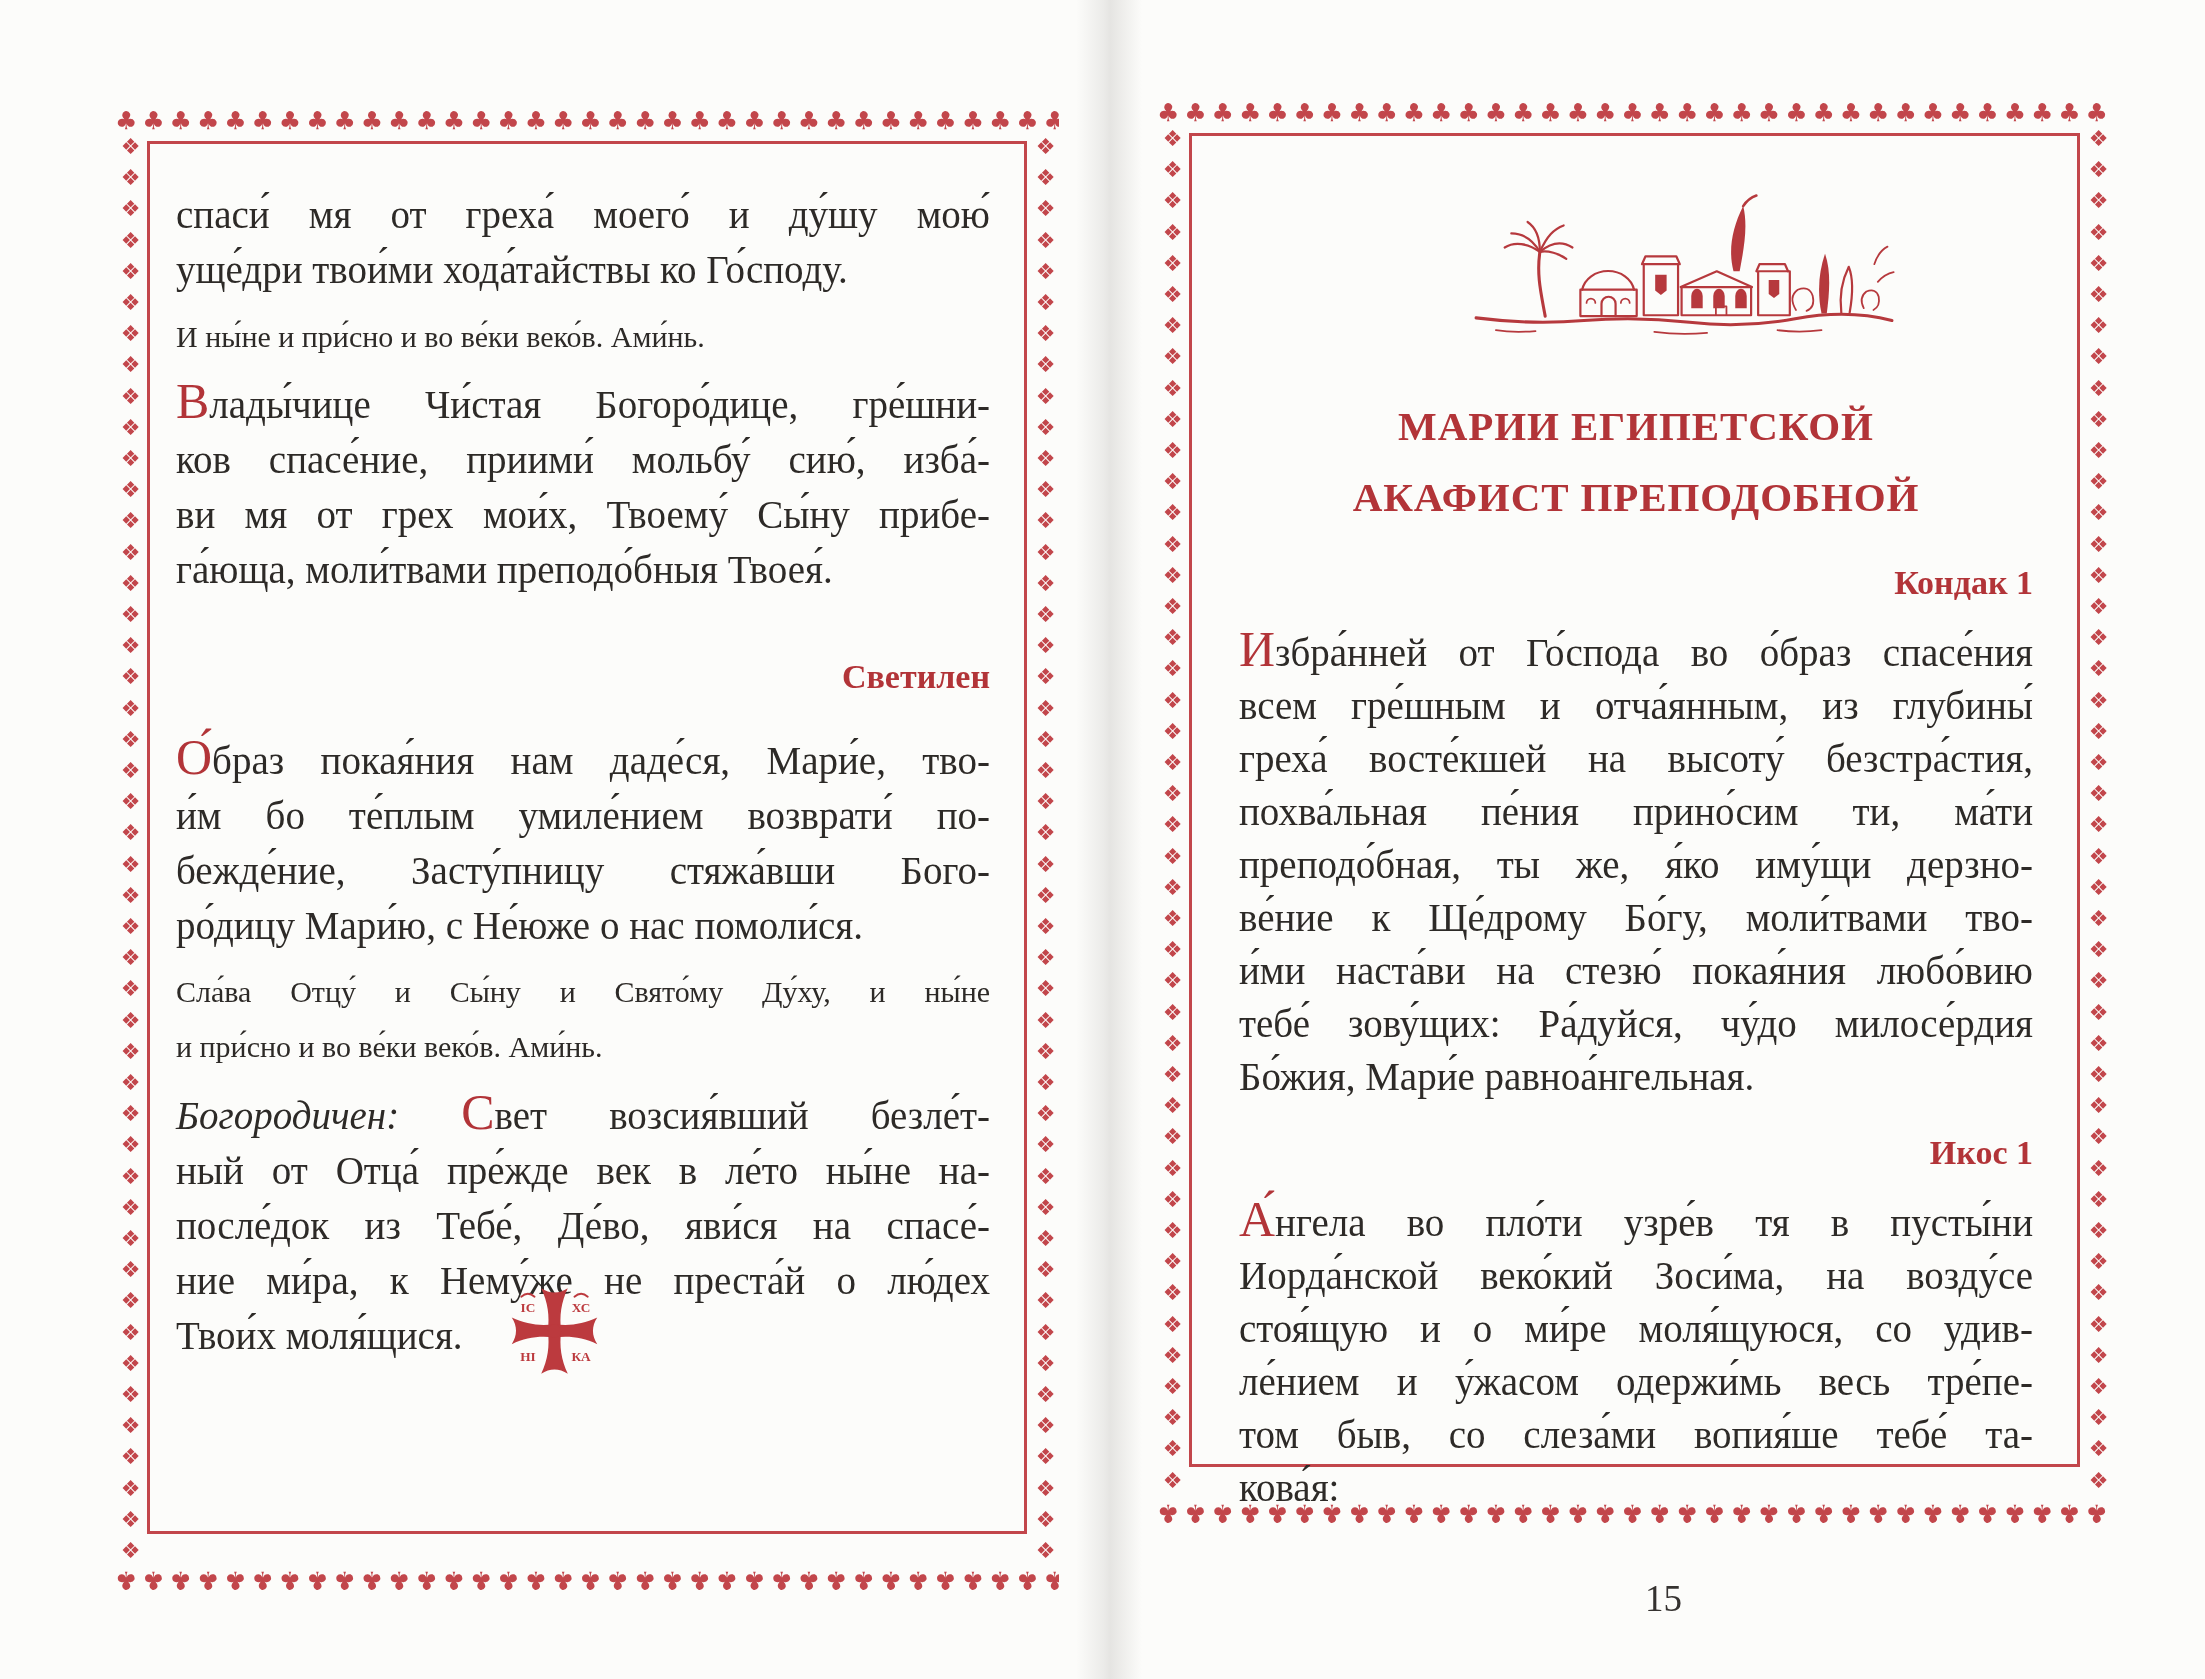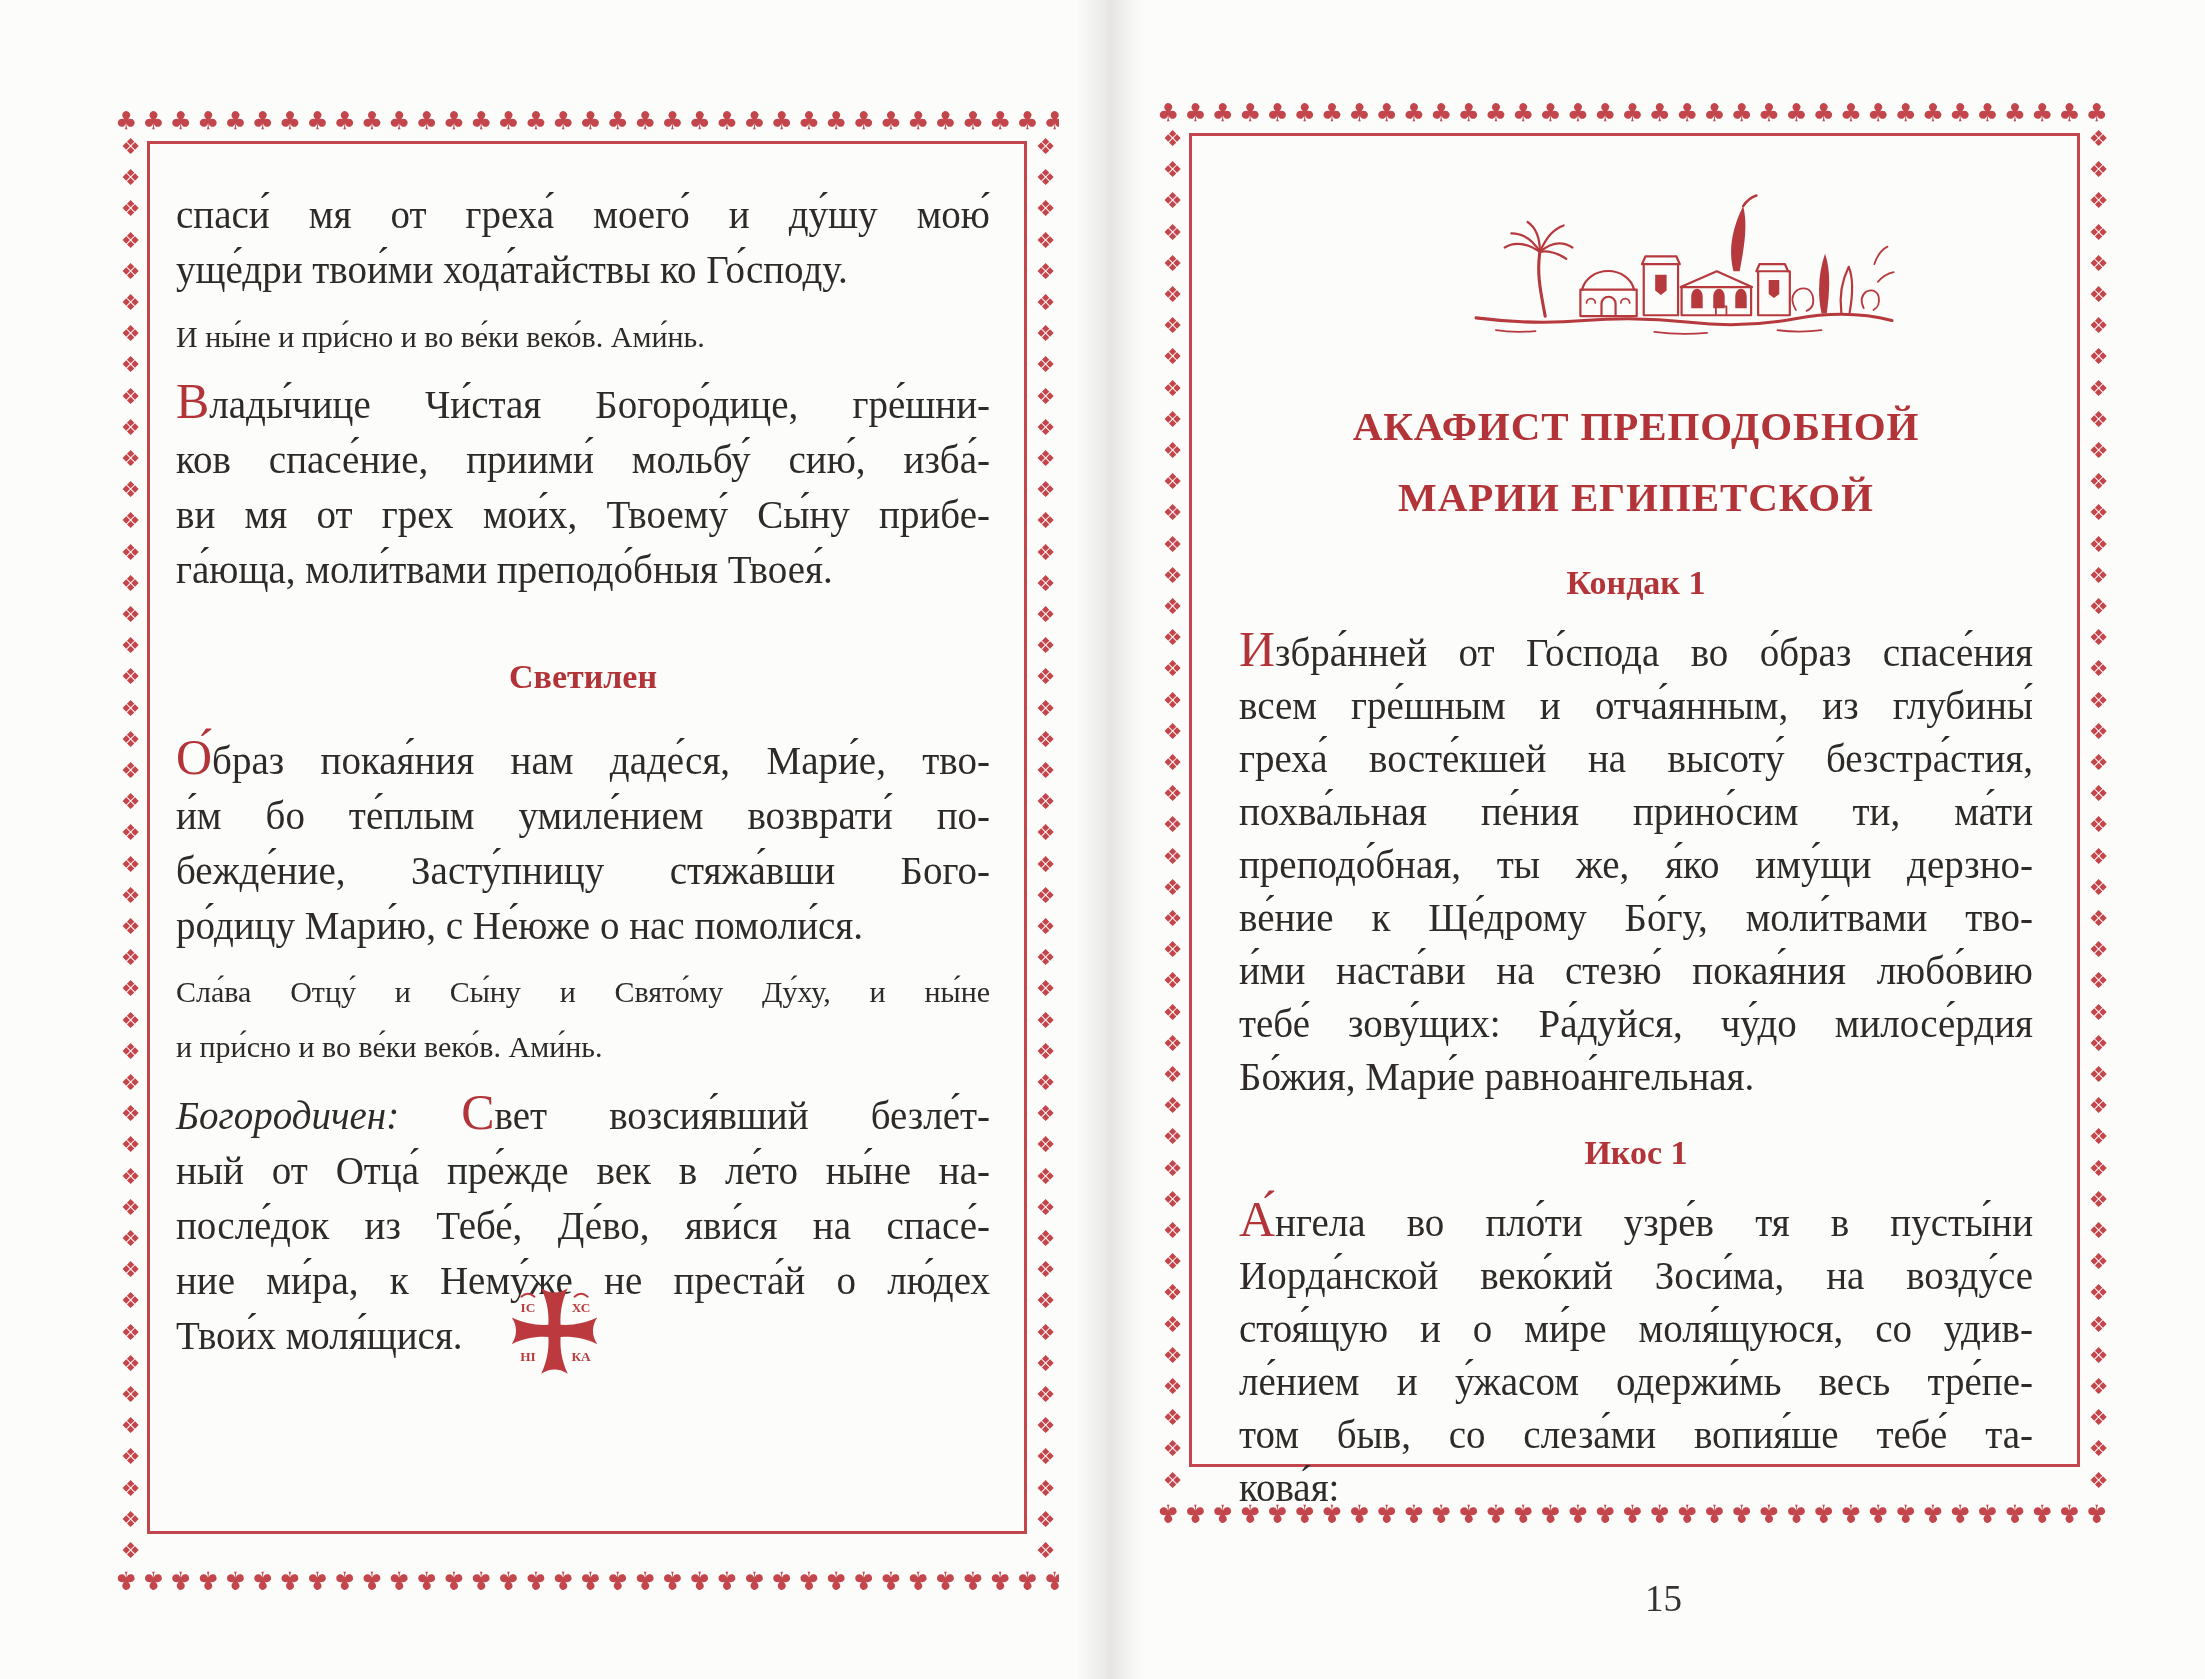--- a/index.html
+++ b/index.html
@@ -46,21 +46,21 @@
   .page.right .textcol{left:110px;top:329px;width:794px;}
   .line{
     font-size:39px;line-height:53px;text-align:justify;text-align-last:justify;
   }
   .page.left .line{line-height:55px;}
   .line.last{text-align-last:left;}
   .para{margin-top:13.2px;}
   .note{margin-top:11.5px;}
   .note .line{font-weight:400;font-size:30px;line-height:44px;}
   .heading{
-    color:var(--red);font-weight:700;font-size:34px;line-height:46px;text-align:center;
+    color:var(--red);font-weight:700;font-size:34px;line-height:46px;text-align:right;
   }
   .page.left  .heading{margin-top:57px;margin-bottom:33px;}
   .page.right .heading{margin-top:27px;margin-bottom:0;}
   .page.right .heading + .para{margin-top:20px;}
   .title{margin-top:0;}
   .title-line{
     color:var(--red);font-weight:700;font-size:41px;line-height:71px;text-align:center;letter-spacing:0.9px;
   }
   .initial{color:var(--red);font-size:1.28em;line-height:0;}
   .lead{font-style:italic;}
@@ -191,22 +191,22 @@
 
       <path d="M800,292 C790,244 794,196 808,156 C822,196 818,246 812,292 Z" fill="#b6393d" stroke="none"></path>
       <path d="M845,290 C840,250 848,214 862,186 C874,216 870,256 864,290" stroke-width="5"></path>
       <path d="M742,284 q-18,-30 4,-46 q26,-10 34,14 q6,26 -14,34" stroke-width="4"></path>
       <path d="M896,280 q-12,-24 6,-38 q22,-8 28,12 q4,22 -12,30" stroke-width="4"></path>
       <path d="M920,180 q10,-30 30,-40 M928,220 q16,-18 36,-22" stroke-width="4"></path>
     </svg>
 
     <div class="textcol">
         <div class="title">
+          <div class="title-line">МАРИИ ЕГИПЕТСКОЙ</div>
           <div class="title-line">АКАФИСТ ПРЕПОДОБНОЙ</div>
-          <div class="title-line">МАРИИ ЕГИПЕТСКОЙ</div>
         </div>
         <div class="heading">Кондак 1</div>
         <div class="para">
           <div class="line"><span class="initial">И</span>збра́нней от Го́спода во о́браз спасе́ния</div>
           <div class="line">всем гре́шным и отча́янным, из глубины́</div>
           <div class="line">греха́ восте́кшей на высоту́ безстра́стия,</div>
           <div class="line">похва́льная пе́ния прино́сим ти, ма́ти</div>
           <div class="line">преподо́бная, ты же, я́ко иму́щи дерзно-</div>
           <div class="line">ве́ние к Ще́дрому Бо́гу, моли́твами тво-</div>
           <div class="line">и́ми наста́ви на стезю́ покая́ния любо́вию</div>

